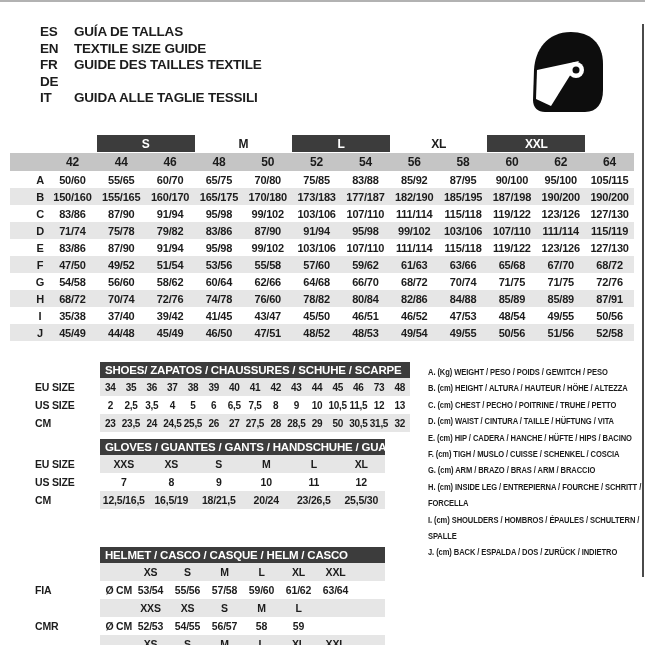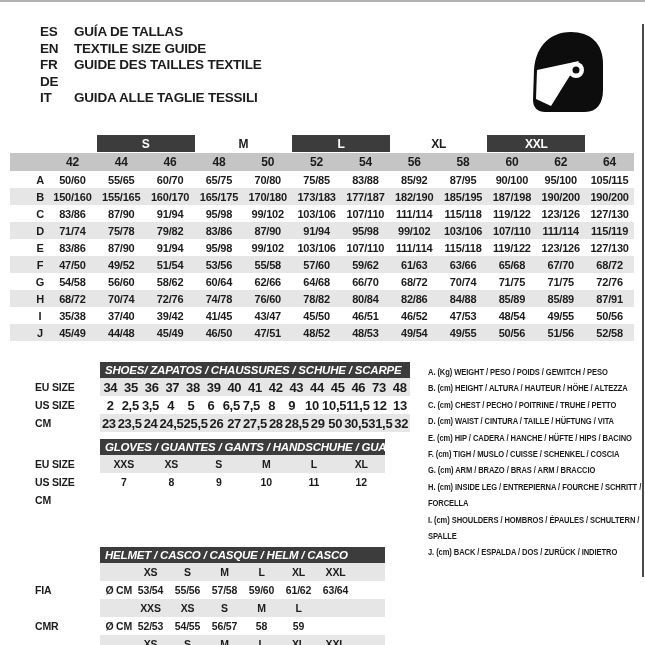--- a/index.html
+++ b/index.html
@@ -27,26 +27,26 @@
   .trow.gray{background:var(--rowgray,#e6e6e6);}
   .letter{padding-left:22px;text-align:center;}
 
   
   .section{position:absolute;left:35px;}
   .section.shoes{top:360px;width:375px;}
   .section.gloves{top:437px;width:350px;}
   .section.helmet{top:513px;width:350px;margin-top:32px;}
   .srow{display:grid;align-items:center;font-weight:bold;font-size:10.5px;letter-spacing:-0.2px;}
   .shoes-grid,.gloves-grid,.helm-grid{grid-template-columns:65px 1fr;height:18px;}
-  .title-row{height:16px;font-style:italic;}
+  .title-row{height:16px;}
   .sec-title{background:var(--dark,#3c3c3c);color:#fff;font-weight:bold;font-size:11.5px;height:16px;line-height:16px;padding-left:5px;letter-spacing:-0.2px;white-space:nowrap;overflow:hidden;}
   .rlabel{font-size:10.5px;white-space:nowrap;}
   .rdata{display:grid;text-align:center;height:100%;align-items:center;}
   .rdata.gray{background:var(--rowgray,#e6e6e6);}
-  .shoes-cols{grid-template-columns:repeat(15,1fr);font-size:13px;letter-spacing:-0.3px;}
+  .shoes-cols{grid-template-columns:repeat(15,1fr);font-size:10px;letter-spacing:-0.3px;}
   .gloves-cols{grid-template-columns:repeat(6,1fr);font-size:10.5px;}
   .helm-cols{grid-template-columns:32px repeat(6,37px) 31px;font-size:10.5px;}
   .unit{text-align:right;padding-left:2px;white-space:nowrap;}
 
   
   .legend{position:absolute;left:428px;top:362px;width:256px;transform:scaleX(0.84);transform-origin:top left;font-weight:bold;font-size:9px;line-height:16.4px;letter-spacing:-0.1px;}
 </style>
 </head>
 <body>
 
@@ -352,20 +352,28 @@
             <div>7</div>
             <div>8</div>
             <div>9</div>
             <div>10</div>
             <div>11</div>
             <div>12</div>
           </div>
         </div>
         <div class="srow gloves-grid">
           <div class="rlabel">CM</div>
+          <div class="rdata gloves-cols gray">
+            <div>12,5/16,5</div>
+            <div>16,5/19</div>
+            <div>18/21,5</div>
+            <div>20/24</div>
+            <div>23/26,5</div>
+            <div>25,5/30</div>
+          </div>
         </div>
       </div>
   </div>
 
   <div class="section helmet">
     <div class="srow helm-grid title-row">
       <div class="rlabel"></div>
       <div class="sec-title">HELMET / CASCO / CASQUE / HELM / CASCO</div>
     </div>
     <div id="helmet-rows">

